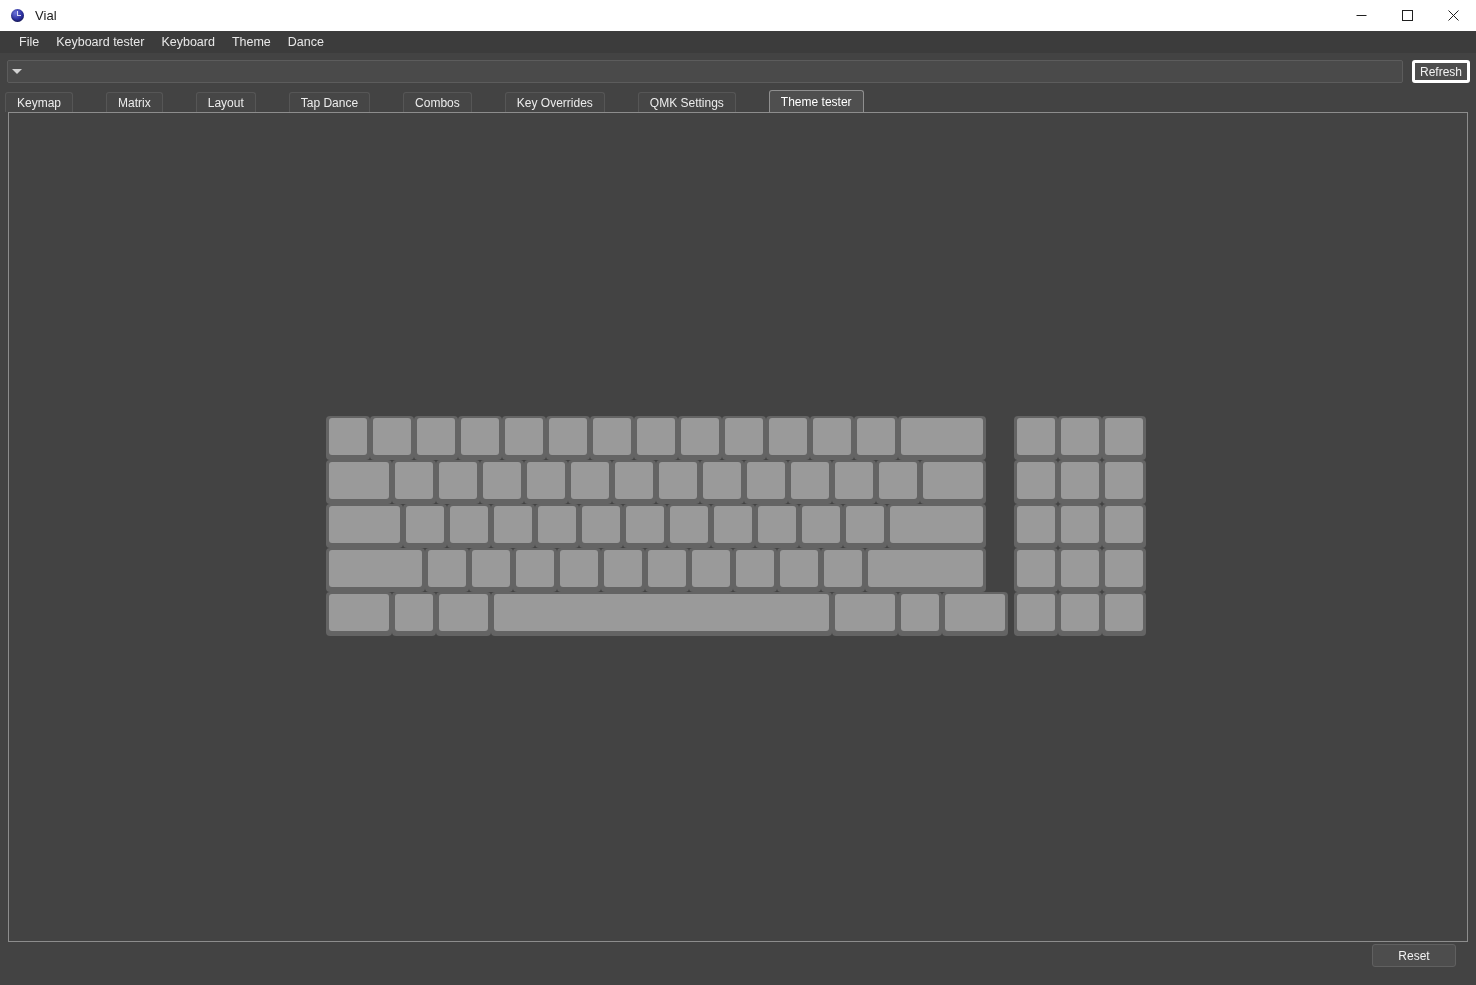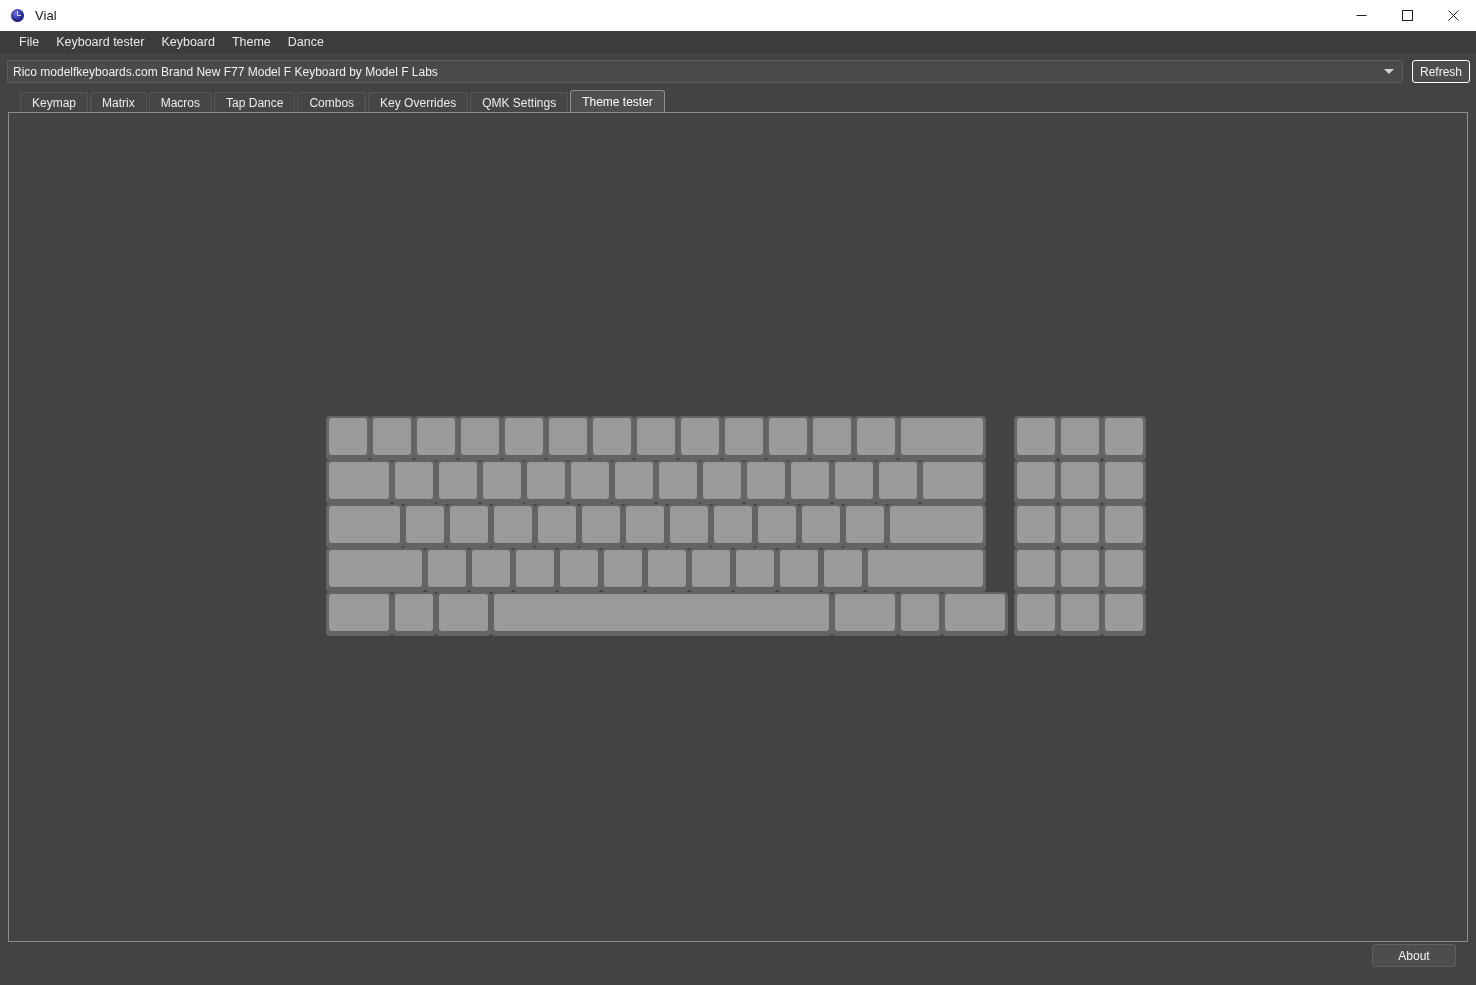--- a/index.html
+++ b/index.html
@@ -130,39 +130,40 @@
     width: 0; height: 0;
     border-left: 5px solid transparent;
     border-right: 5px solid transparent;
     border-top: 5px solid #d2d2d2;
   }
   .refresh-btn {
     position: absolute;
     left: 1412px; top: 0;
     width: 58px; height: 23px;
     background: #4d4d4d;
-    border: 1px solid #ffffff;
+    border: 3px solid #ffffff;
     border-radius: 3px;
     box-sizing: border-box;
     color: #f2f2f2;
     font-size: 12px;
     display: flex;
     align-items: center;
     justify-content: center;
   }
 
   
   .tabbar {
     position: absolute;
     left: 0; top: 91px;
     width: 1476px; height: 21px;
     display: flex;
     align-items: flex-end;
-    padding-left: 20px;
-    box-sizing: border-box;
+    padding-left: 5px;
+    box-sizing: border-box;
+    gap: 31px;
   }
   .tab {
     height: 20px;
     padding: 0 11px;
     margin-right: 2px;
     background: #464646;
     border: 1px solid #565656;
     border-bottom: none;
     border-radius: 3px 3px 0 0;
     box-sizing: border-box;
@@ -263,32 +264,31 @@
 <div class="menubar">
   <div class="menu-item">File</div>
   <div class="menu-item">Keyboard tester</div>
   <div class="menu-item">Keyboard</div>
   <div class="menu-item">Theme</div>
   <div class="menu-item">Dance</div>
 </div>
 
 <div class="selector-row">
   <div class="combobox">
-    <span class="combobox-text">Rico modelfkeyboards.com Brand New F77 Model F Keyboard by Model F Labs</span>
     <span class="combo-arrow">
         <i></i>
       </span>
   </div>
   <div class="refresh-btn">Refresh</div>
 </div>
 
 <div class="tabbar">
   <div class="tab">Keymap</div>
   <div class="tab">Matrix</div>
-  <div class="tab">Macros</div>
+  <div class="tab">Layout</div>
   <div class="tab">Tap Dance</div>
   <div class="tab">Combos</div>
   <div class="tab">Key Overrides</div>
   <div class="tab">QMK Settings</div>
   <div class="tab active">Theme tester</div>
 </div>
 
 <div class="content-panel"></div>
 
 <div class="keyboard">
@@ -516,13 +516,13 @@
       </div>
       <div class="key" style="left: 44px; top: 176px; width: 44px; height: 44px;">
         <div class="cap"></div>
       </div>
       <div class="key" style="left: 88px; top: 176px; width: 44px; height: 44px;">
         <div class="cap"></div>
       </div>
     </div>
 </div>
 
-<div class="reset-btn">About</div>
+<div class="reset-btn">Reset</div>
 
 </body></html>

